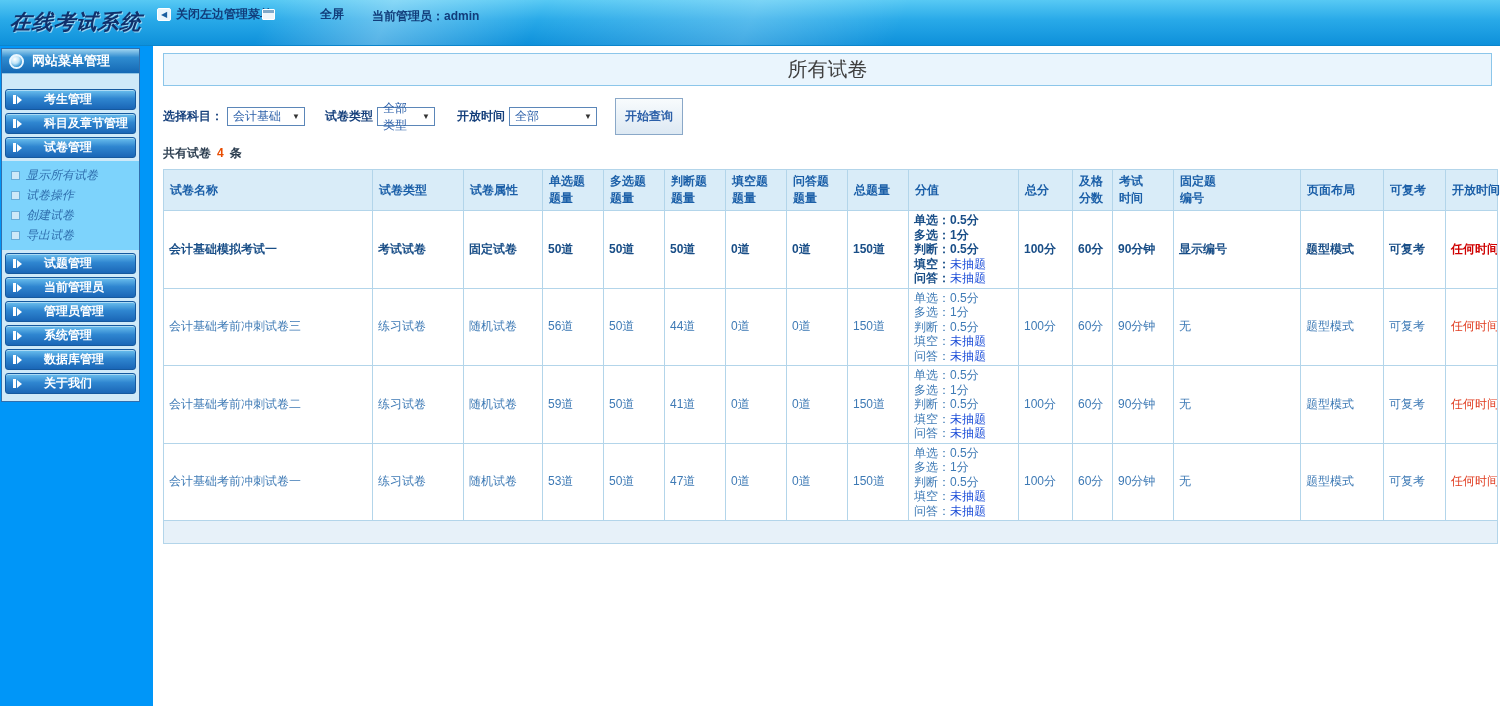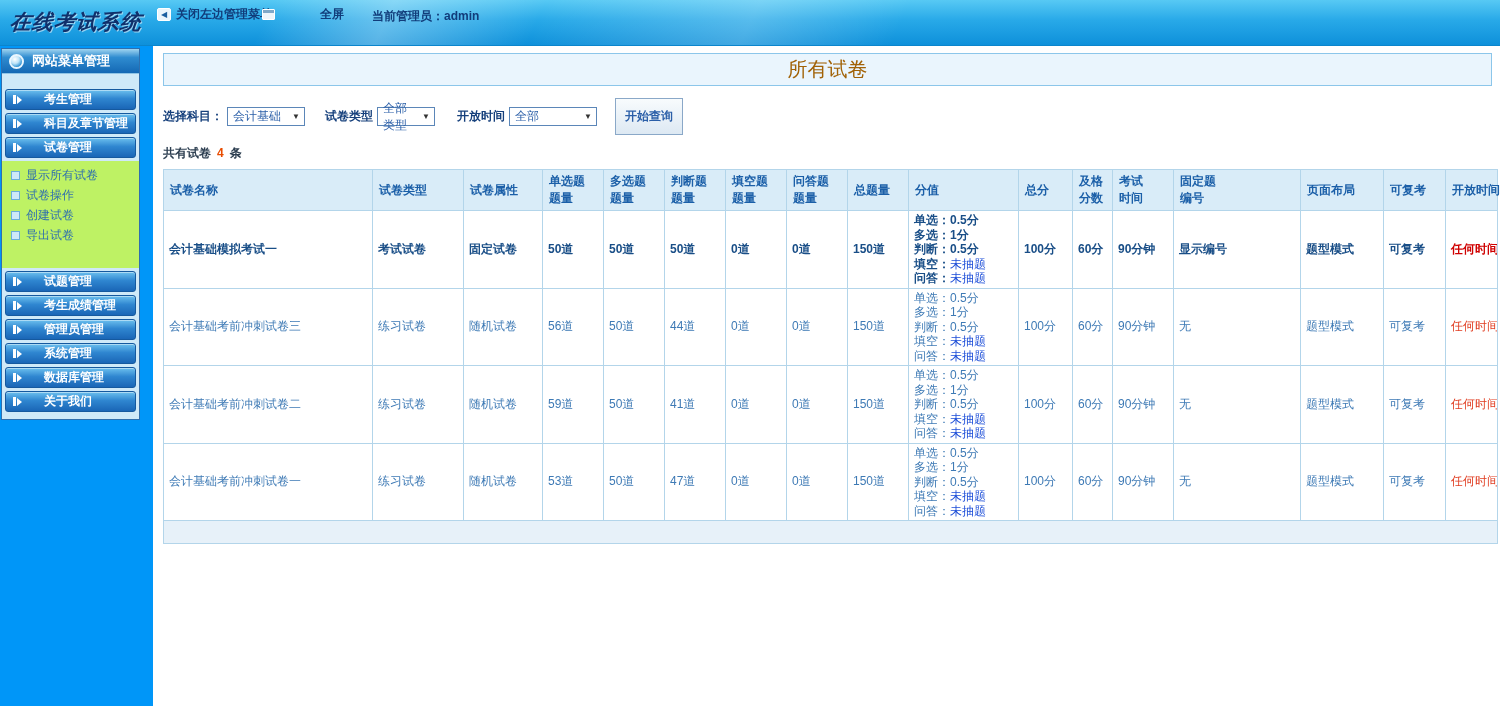--- a/index.html
+++ b/index.html
@@ -42,29 +42,29 @@
     background:radial-gradient(circle at 35% 30%,#ffffff,#bfe4f8 40%,#3a9ad8 72%,#1060a4); }
   .side-gap { height:12px; }
   .grp { height:21px; margin:3px 3px; display:flex; align-items:center; gap:22px; padding-left:7px;
     background:linear-gradient(180deg,#6cc0ee,#2f86d0 45%,#1a66b6);
     border:1px solid #15599f; border-radius:3px; color:#fff; font-size:12px; font-weight:bold;
     box-shadow:inset 0 1px 0 rgba(255,255,255,.45); cursor:pointer; }
   .grp-icon { display:inline-flex; align-items:center; gap:1px; }
   .grp-icon .bar { display:inline-block; width:3px; height:9px; background:#fff; }
   .grp-icon .tri { display:inline-block; width:0; height:0;
     border-left:5px solid #fff; border-top:4px solid transparent; border-bottom:4px solid transparent; }
-  .sub { background:#bef264; padding:4px 0 23px; }
+  .sub { background:#7dd3fc; padding:4px 0 5px;font-style:italic; }
   .sub-item { height:20px; display:flex; align-items:center; gap:6px; padding-left:9px;
     color:#2f6fae; font-size:12px; cursor:pointer; }
   .sq { display:inline-block; width:9px; height:9px; background:#cfe9f8; border:1px solid #6aaed8; }
 
   
   .main { position:absolute; left:153px; top:46px; width:1347px; height:660px; background:#fff; }
   .title-bar { margin:7px 8px 0 10px; height:33px; line-height:31px; text-align:center;
-    background:#eaf5fd; border:1px solid #8cc6ea; font-size:20px; color:#a16207; }
+    background:#eaf5fd; border:1px solid #8cc6ea; font-size:20px; color:#404040; }
   .filters { margin:12px 0 0 10px; display:flex; align-items:center; font-size:12px; color:#16407c; }
   .filters label { font-weight:bold; }
   .select { display:inline-flex; align-items:center; justify-content:space-between;
     height:19px; margin-left:4px; padding:0 4px 0 5px; background:#fff;
     border:1px solid #5b86b8; color:#2b5fa8; cursor:pointer; }
   .select .caret { font-size:8px; color:#333; margin-left:6px; }
   .sel-subject { width:78px; margin-right:20px; }
   .sel-type { width:58px; margin-right:22px; }
   .sel-time { width:88px; margin-right:18px; }
   .query-btn { height:37px; padding:0 9px; font-size:12px; font-weight:bold; color:#2b5fa8;
@@ -157,21 +157,21 @@
             <i class="bar"></i>
             <i class="tri"></i>
           </span>
           <span>试题管理</span>
         </div>
         <div class="grp">
           <span class="grp-icon">
             <i class="bar"></i>
             <i class="tri"></i>
           </span>
-          <span>考生成绩管理</span>
+          <span>当前管理员</span>
         </div>
         <div class="grp">
           <span class="grp-icon">
             <i class="bar"></i>
             <i class="tri"></i>
           </span>
           <span>管理员管理</span>
         </div>
         <div class="grp">
           <span class="grp-icon">

